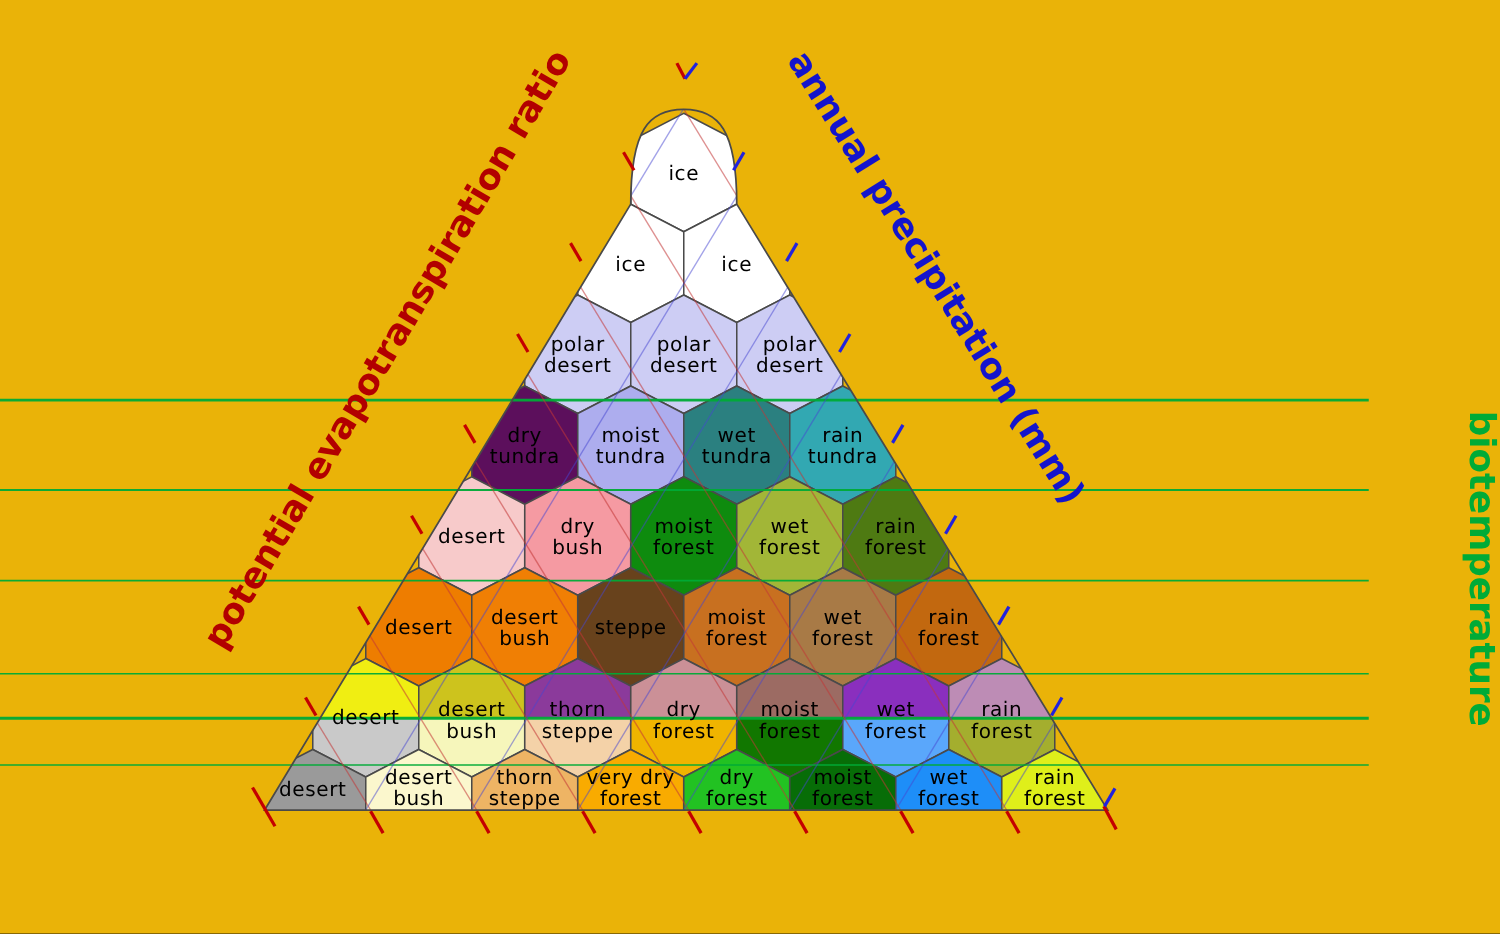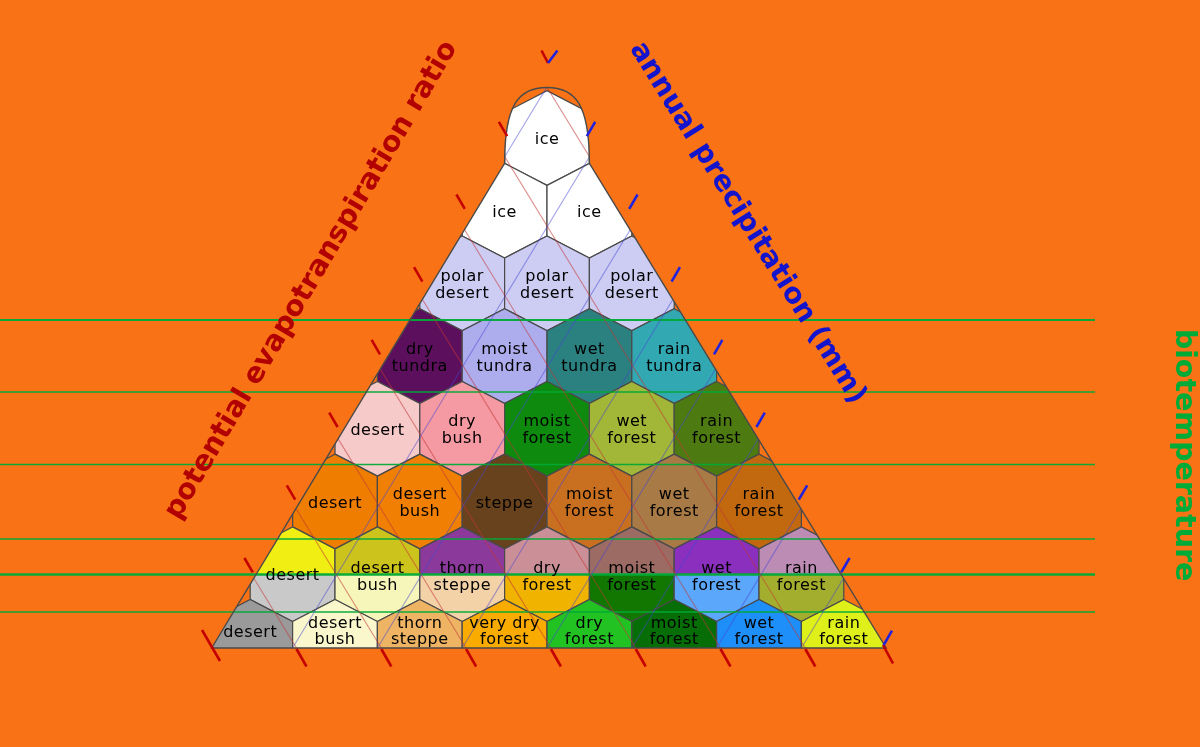--- a/index.html
+++ b/index.html
@@ -1,16 +1,16 @@
 <!DOCTYPE html>
 <html><head>
 <meta charset="utf-8">
 <style>
   html,body{margin:0;padding:0;background:#000;width:1200px;height:747px;overflow:hidden;}
-  .stage{position:relative;width:1200px;height:747px;background:#f97316;}
+  .stage{position:relative;width:1200px;height:747px;background:#eab308;}
   svg{display:block;}
   text{font-family:"DejaVu Sans","Liberation Sans",sans-serif;}
   .zone-label{font-size:16px;letter-spacing:0.5px;fill:#000;}
   .axis-title{font-weight:bold;font-size:28.5px;}
 </style>
 </head>
 <body>
 
 <div class="stage">
   <svg id="svgroot" width="1200" height="747" viewBox="0 0 1200 747">

